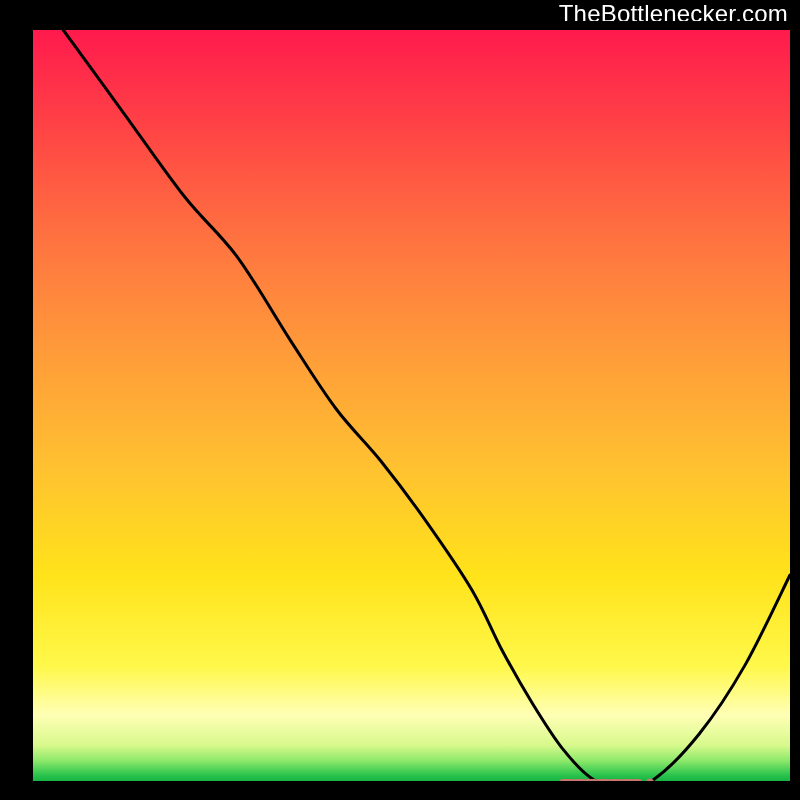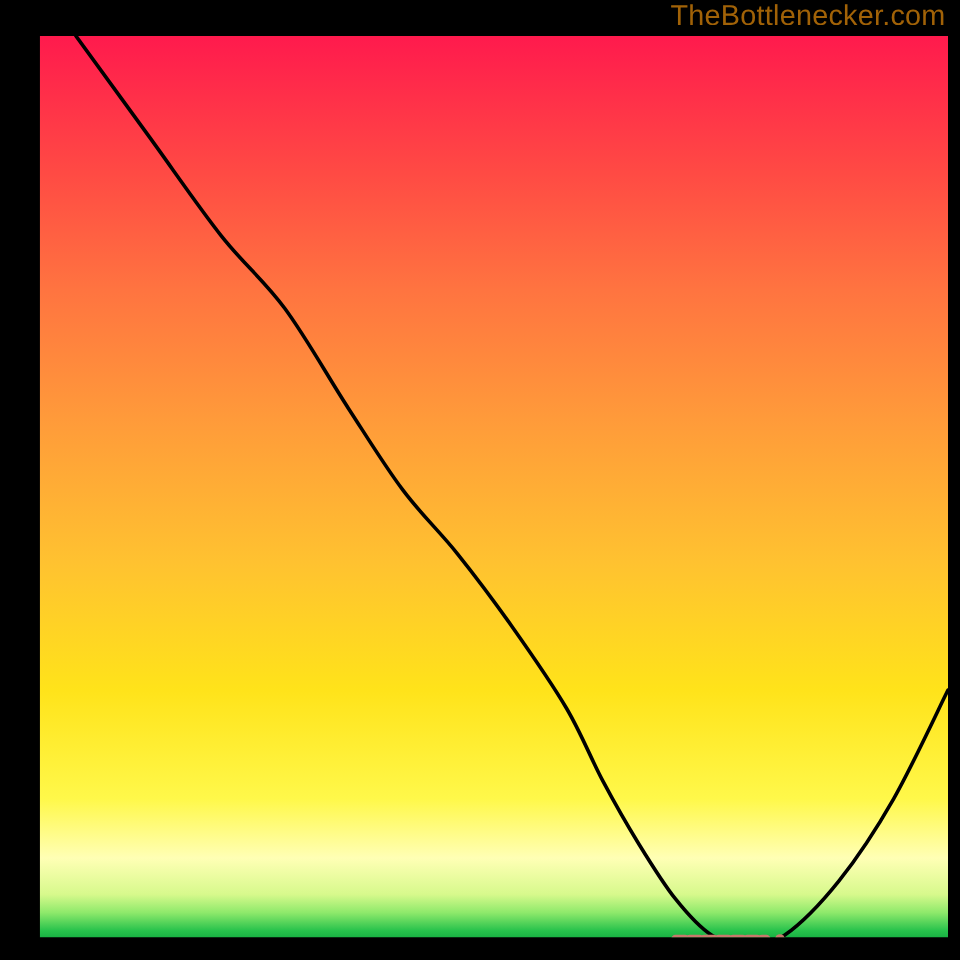--- a/index.html
+++ b/index.html
@@ -24,21 +24,21 @@
     inset: 0;
   }
   .curve, .marker {
     position: absolute;
     inset: 0;
   }
   .watermark {
     position: absolute;
     top: 0;
     right: 12px;
-    color: #a16207;
+    color: #ffffff;
     font-size: 24px;
     font-weight: 500;
     letter-spacing: 0.2px;
     user-select: none;
   }
 </style>
 </head>
 <body>
 
 <div class="watermark">TheBottlenecker.com</div>

